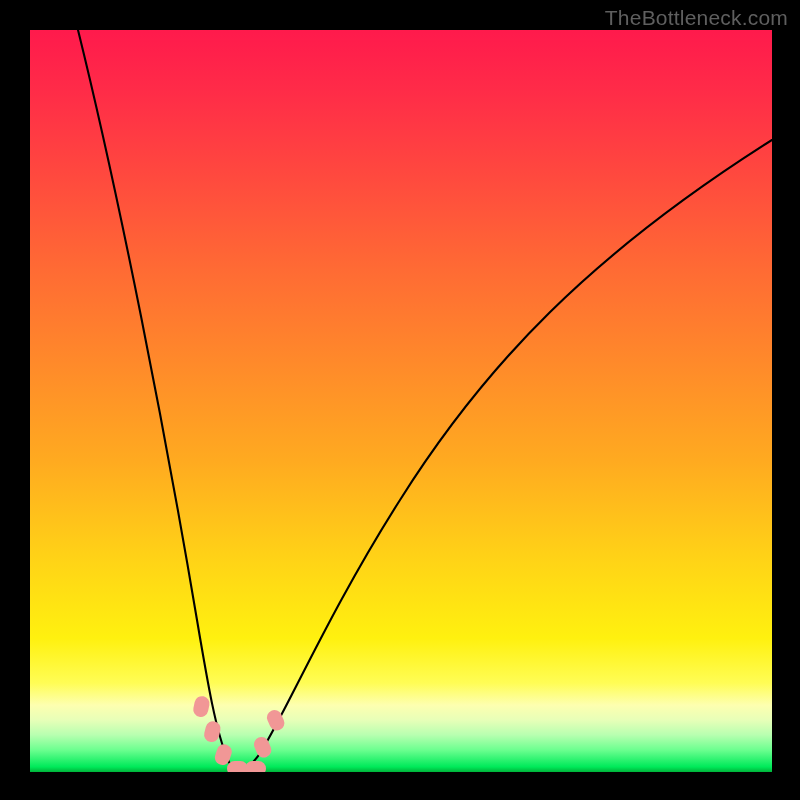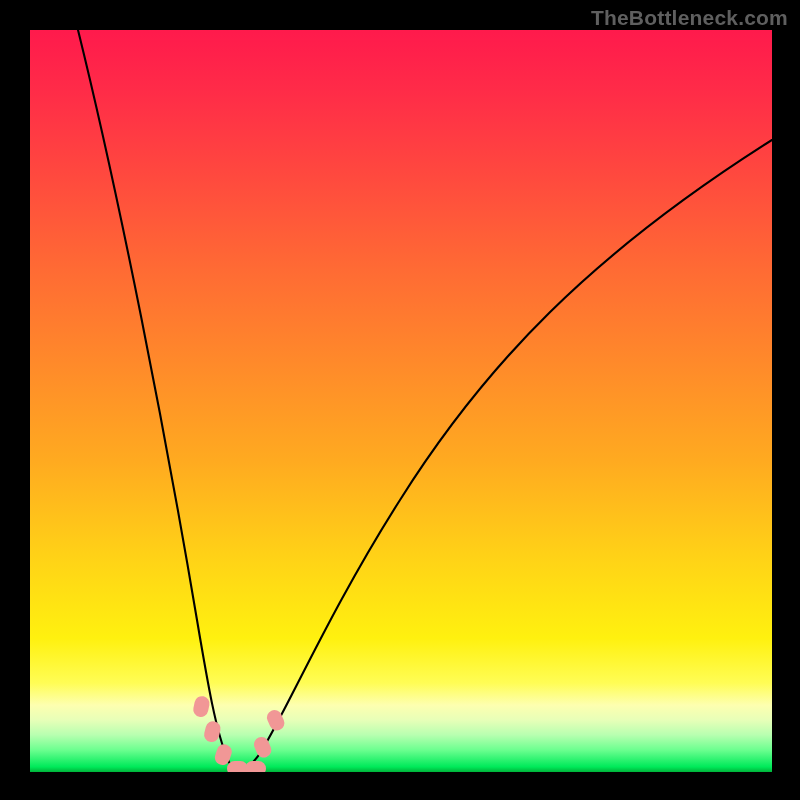--- a/index.html
+++ b/index.html
@@ -49,21 +49,21 @@
       #00ea5a 99.3%,
       #00b43a 100%
     );
   }
   .watermark {
     position: absolute;
     top: 6px;
     right: 12px;
     color: #5f5f5f;
     font-size: 21px;
-    font-weight: 700;
+    font-weight: 400;
     letter-spacing: 0.2px;
     z-index: 5;
   }
   .curve-svg {
     position: absolute;
     left: 0;
     top: 0;
     width: 742px;
     height: 742px;
     z-index: 3;

